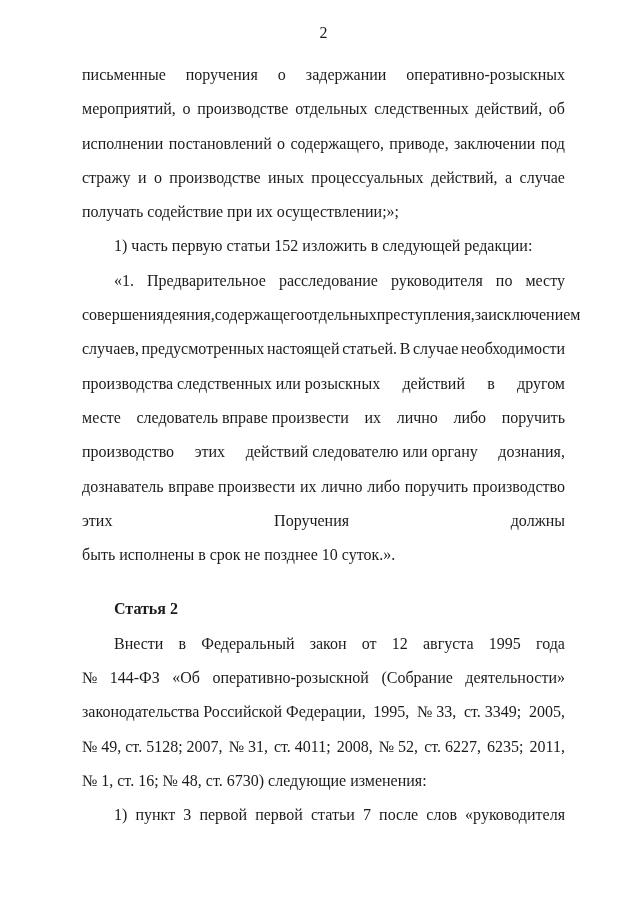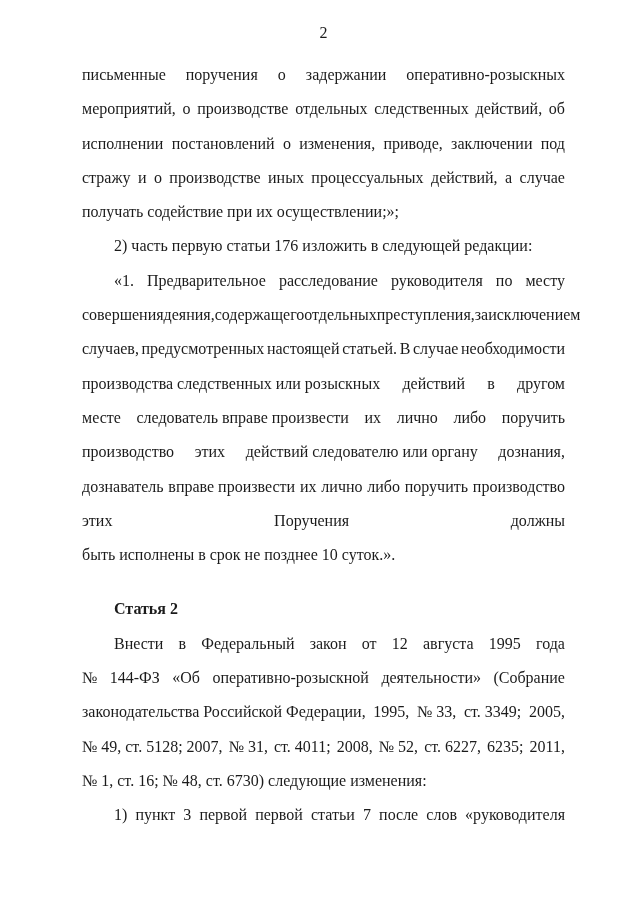--- a/index.html
+++ b/index.html
@@ -73,40 +73,40 @@
           <span>производстве</span>
           <span>отдельных</span>
           <span>следственных</span>
           <span>действий,</span>
           <span>об</span>
         </div>
         <div class="line jl">
           <span>исполнении</span>
           <span>постановлений</span>
           <span>о</span>
-          <span>изменения,</span>
+          <span>содержащего,</span>
           <span>приводе,</span>
           <span>заключении</span>
           <span>под</span>
         </div>
         <div class="line jl">
           <span>стражу</span>
           <span>и</span>
           <span>о</span>
           <span>производстве</span>
           <span>иных</span>
           <span>процессуальных</span>
           <span>действий,</span>
           <span>а</span>
           <span>случае</span>
         </div>
         <div class="line">получать содействие при их осуществлении;»;</div>
       </div>
       <div class="para">
-        <div class="line indent">2) часть первую статьи 176 изложить в следующей редакции:</div>
+        <div class="line indent">1) часть первую статьи 152 изложить в следующей редакции:</div>
       </div>
       <div class="para">
         <div class="line jl indent">
           <span>«1.</span>
           <span>Предварительное</span>
           <span>расследование</span>
           <span>руководителя</span>
           <span>по</span>
           <span>месту</span>
         </div>
@@ -177,22 +177,22 @@
           <span>12</span>
           <span>августа</span>
           <span>1995</span>
           <span>года</span>
         </div>
         <div class="line jl">
           <span>№</span>
           <span>144-ФЗ</span>
           <span>«Об</span>
           <span>оперативно-розыскной</span>
+          <span>(Собрание</span>
           <span>деятельности»</span>
-          <span>(Собрание</span>
         </div>
         <div class="line jl">
           <span>законодательства&nbsp;Российской&nbsp;Федерации,</span>
           <span>1995,</span>
           <span>№&nbsp;33,</span>
           <span>ст.&nbsp;3349;</span>
           <span>2005,</span>
         </div>
         <div class="line jl">
           <span>№&nbsp;49,&nbsp;ст.&nbsp;5128;&nbsp;2007,</span>

